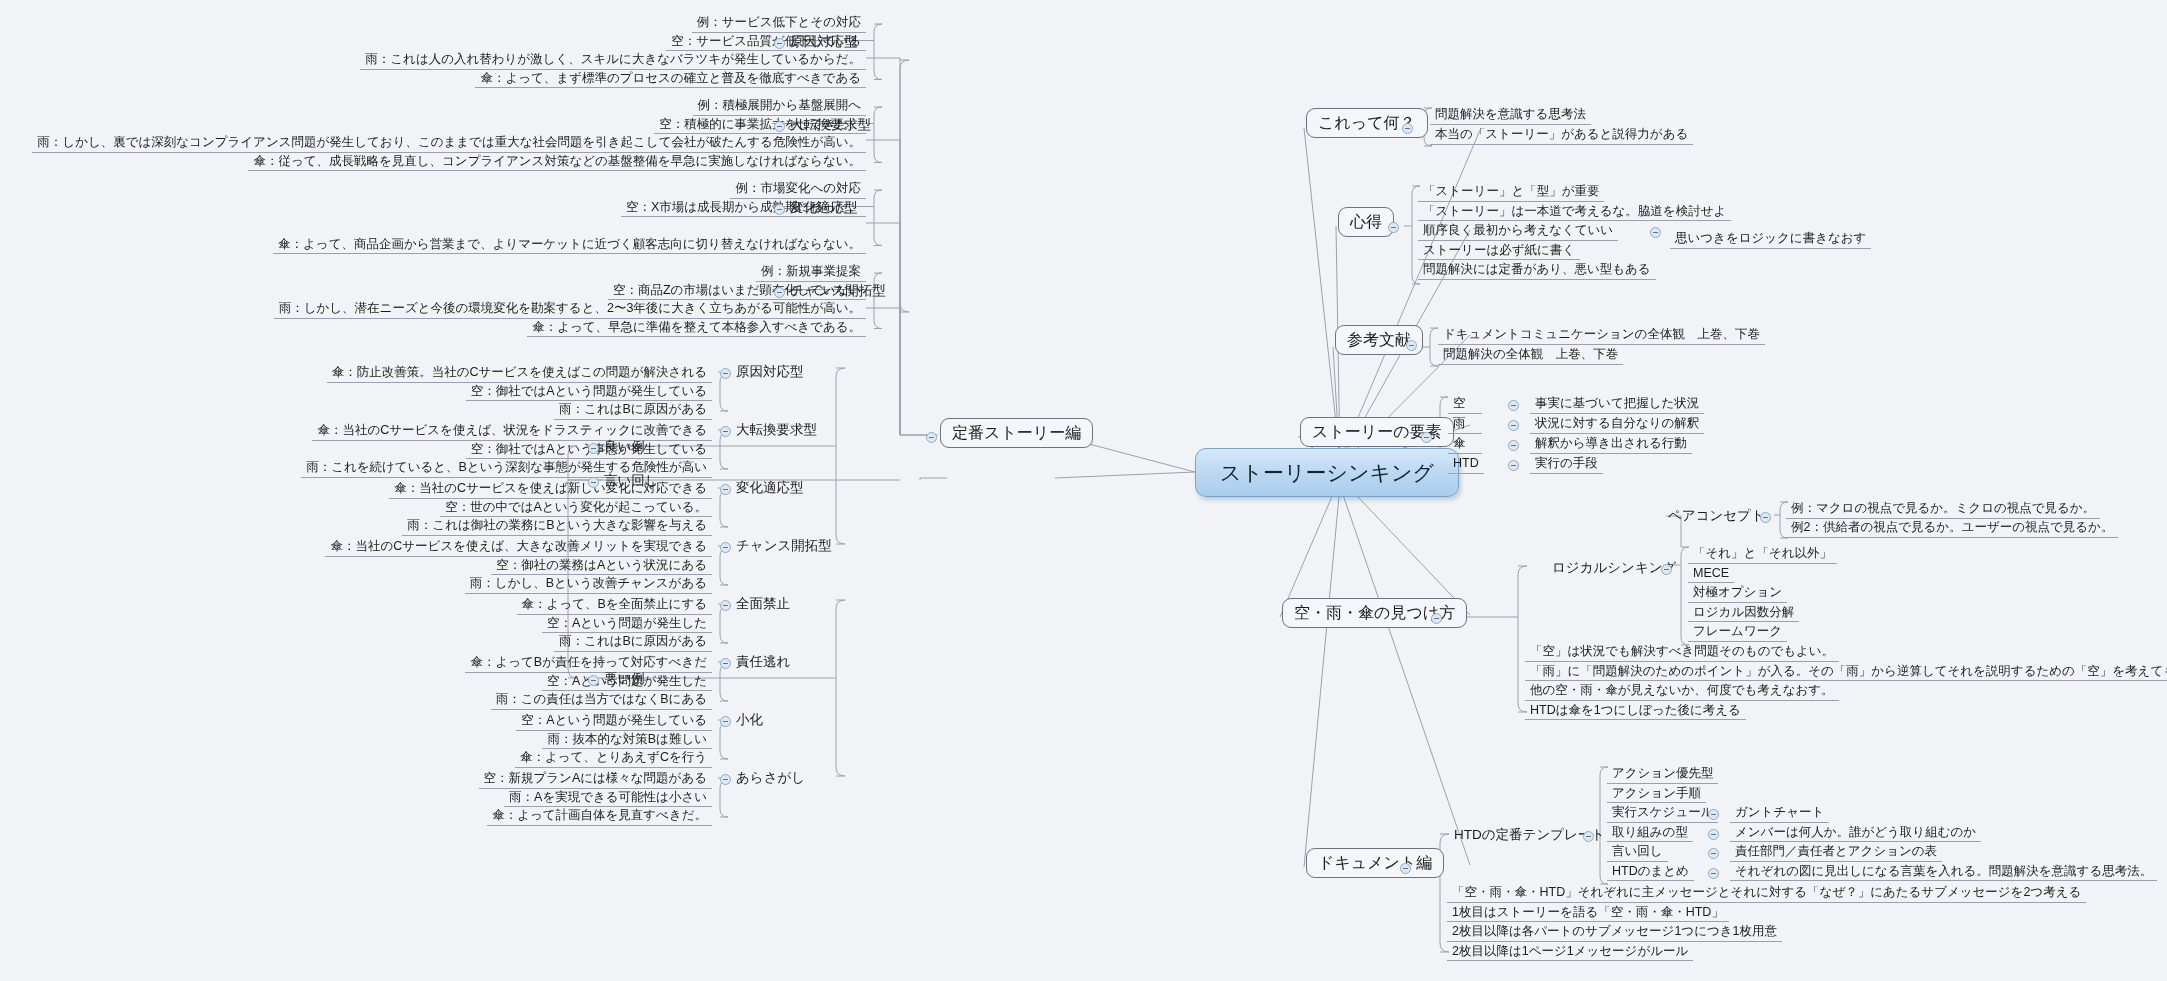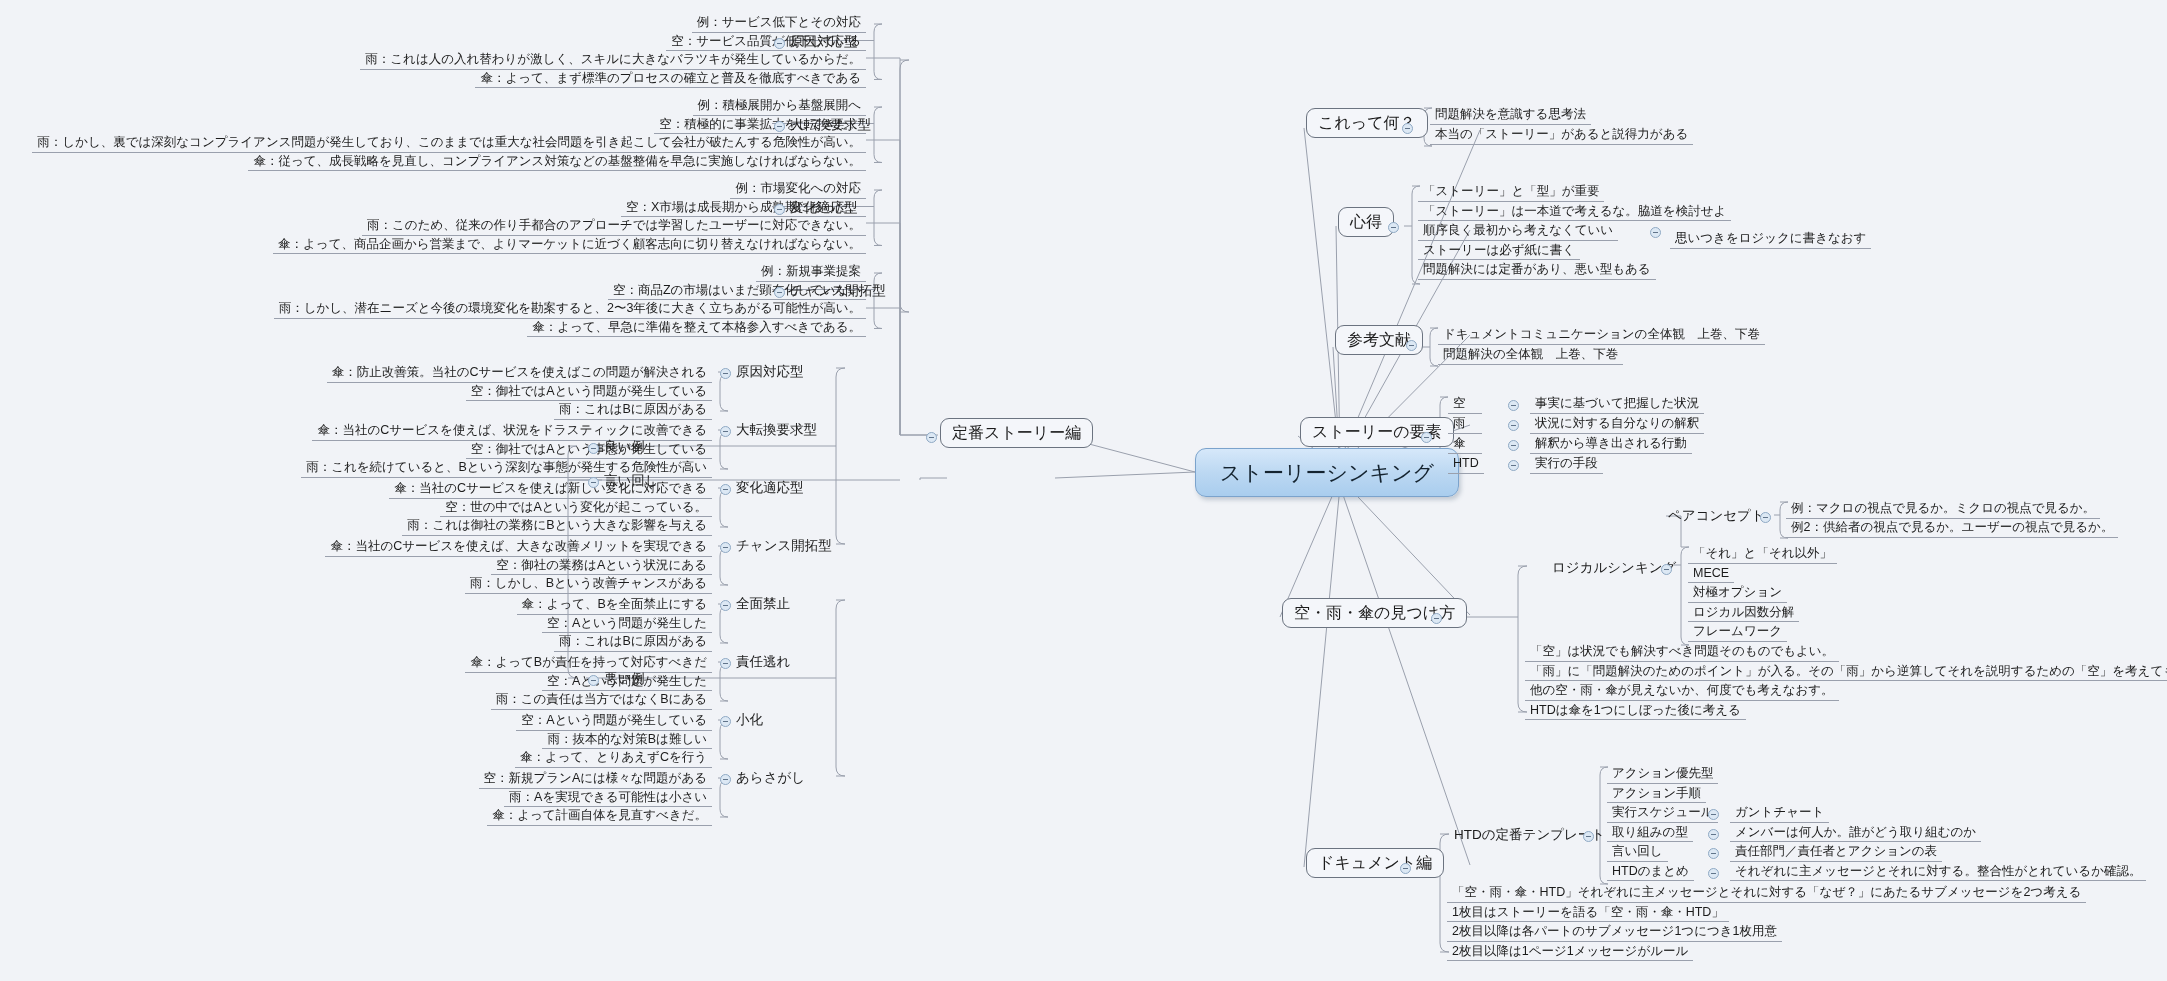--- a/index.html
+++ b/index.html
@@ -162,21 +162,20 @@
     <div class="node subhead" style="left: 790px; top: 34.5px;">原因対応型</div>
     <div class="toggle" style="left: 774px; top: 37.5px;"></div>
     <div class="node leaf ralign" style="right: 1301px; top: 97px;">例：積極展開から基盤展開へ</div>
     <div class="node leaf ralign" style="right: 1301px; top: 115.5px;">空：積極的に事業拡大をしてきた。</div>
     <div class="node leaf ralign" style="right: 1301px; top: 134px;">雨：しかし、裏では深刻なコンプライアンス問題が発生しており、このままでは重大な社会問題を引き起こして会社が破たんする危険性が高い。</div>
     <div class="node leaf ralign" style="right: 1301px; top: 152.5px;">傘：従って、成長戦略を見直し、コンプライアンス対策などの基盤整備を早急に実施しなければならない。</div>
     <div class="node subhead" style="left: 790px; top: 117.5px;">大転換要求型</div>
     <div class="toggle" style="left: 774px; top: 120.5px;"></div>
     <div class="node leaf ralign" style="right: 1301px; top: 180px;">例：市場変化への対応</div>
     <div class="node leaf ralign" style="right: 1301px; top: 198.5px;">空：X市場は成長期から成熟期に移った。</div>
-    <div class="node leaf ralign" style="right: 1301px; top: 217px;">雨：このため、従来の作り手都合のアプローチでは学習したユーザーに対応できない。</div>
     <div class="node leaf ralign" style="right: 1301px; top: 235.5px;">傘：よって、商品企画から営業まで、よりマーケットに近づく顧客志向に切り替えなければならない。</div>
     <div class="node subhead" style="left: 790px; top: 200.5px;">変化適応型</div>
     <div class="toggle" style="left: 774px; top: 203.5px;"></div>
     <div class="node leaf ralign" style="right: 1301px; top: 263px; margin-left: 45px;">例：新規事業提案</div>
     <div class="node leaf ralign" style="right: 1301px; top: 281.5px;">空：商品Zの市場はいまだ顕在化していない</div>
     <div class="node leaf ralign" style="right: 1301px; top: 300px;">雨：しかし、潜在ニーズと今後の環境変化を勘案すると、2〜3年後に大きく立ちあがる可能性が高い。</div>
     <div class="node leaf ralign" style="right: 1301px; top: 318.5px;">傘：よって、早急に準備を整えて本格参入すべきである。</div>
     <div class="node subhead" style="left: 790px; top: 283.5px;">チャンス開拓型</div>
     <div class="toggle" style="left: 774px; top: 286.5px;"></div>
     <div class="node topic" style="left: 940px; top: 418px;">定番ストーリー編</div>
@@ -284,19 +283,19 @@
     <div class="node leaf" style="left: 1607px; top: 804px;">実行スケジュール</div>
     <div class="node leaf" style="left: 1730px; top: 804px;">ガントチャート</div>
     <div class="toggle" style="left: 1708px; top: 809px;"></div>
     <div class="node leaf" style="left: 1607px; top: 823.5px;">取り組みの型</div>
     <div class="node leaf" style="left: 1730px; top: 823.5px;">メンバーは何人か。誰がどう取り組むのか</div>
     <div class="toggle" style="left: 1708px; top: 828.5px;"></div>
     <div class="node leaf" style="left: 1607px; top: 843px;">言い回し</div>
     <div class="node leaf" style="left: 1730px; top: 843px;">責任部門／責任者とアクションの表</div>
     <div class="toggle" style="left: 1708px; top: 848px;"></div>
     <div class="node leaf" style="left: 1607px; top: 862.5px;">HTDのまとめ</div>
-    <div class="node leaf" style="left: 1730px; top: 862.5px;">それぞれに主メッセージとそれに対する。整合性がとれているか確認。</div>
+    <div class="node leaf" style="left: 1730px; top: 862.5px;">それぞれの図に見出しになる言葉を入れる。問題解決を意識する思考法。</div>
     <div class="toggle" style="left: 1708px; top: 867.5px;"></div>
     <div class="node leaf" style="left: 1447px; top: 884px;">「空・雨・傘・HTD」それぞれに主メッセージとそれに対する「なぜ？」にあたるサブメッセージを2つ考える</div>
     <div class="node leaf" style="left: 1447px; top: 903.5px;">1枚目はストーリーを語る「空・雨・傘・HTD」</div>
     <div class="node leaf" style="left: 1447px; top: 923px;">2枚目以降は各パートのサブメッセージ1つにつき1枚用意</div>
     <div class="node leaf" style="left: 1447px; top: 942.5px;">2枚目以降は1ページ1メッセージがルール</div>
   </div>
 
 </body></html>

